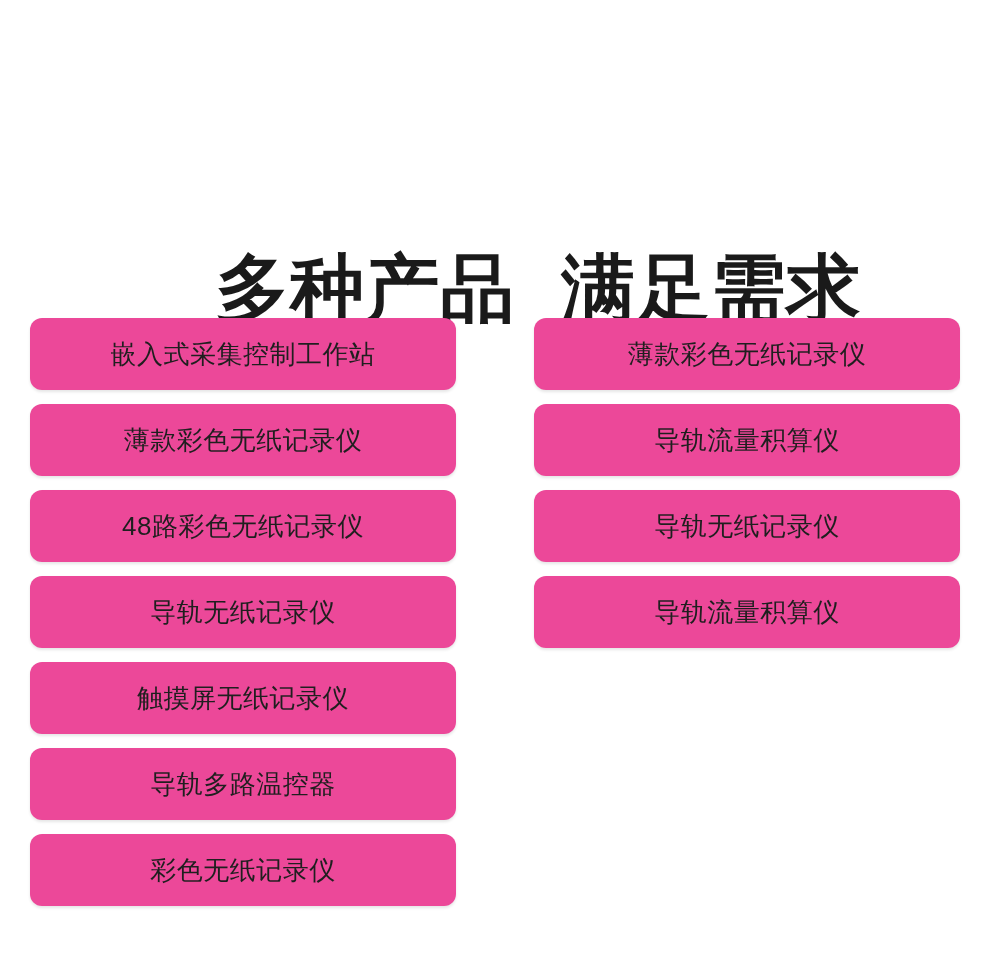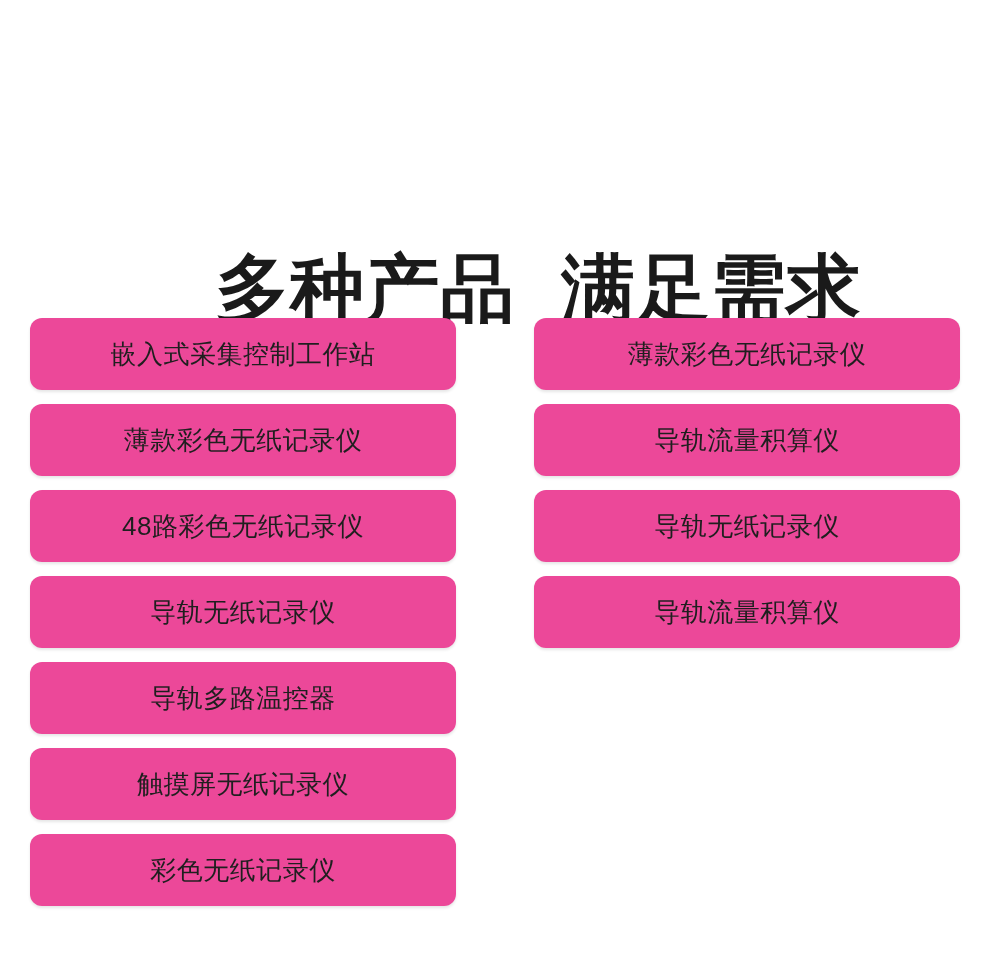--- a/index.html
+++ b/index.html
@@ -76,22 +76,22 @@
     <span>多种产品</span><span class="gap"></span><span>满足需求</span>
   </div>
 
   <div class="columns">
 
     <div class="column">
       <div class="pill">嵌入式采集控制工作站</div>
       <div class="pill">薄款彩色无纸记录仪</div>
       <div class="pill">48路彩色无纸记录仪</div>
       <div class="pill">导轨无纸记录仪</div>
+      <div class="pill">触摸屏无纸记录仪</div>
       <div class="pill">导轨多路温控器</div>
-      <div class="pill">触摸屏无纸记录仪</div>
       <div class="pill">彩色无纸记录仪</div>
     </div>
 
     <div class="column">
       <div class="pill">薄款彩色无纸记录仪</div>
       <div class="pill">导轨流量积算仪</div>
       <div class="pill">导轨无纸记录仪</div>
       <div class="pill">导轨流量积算仪</div>
     </div>
 

